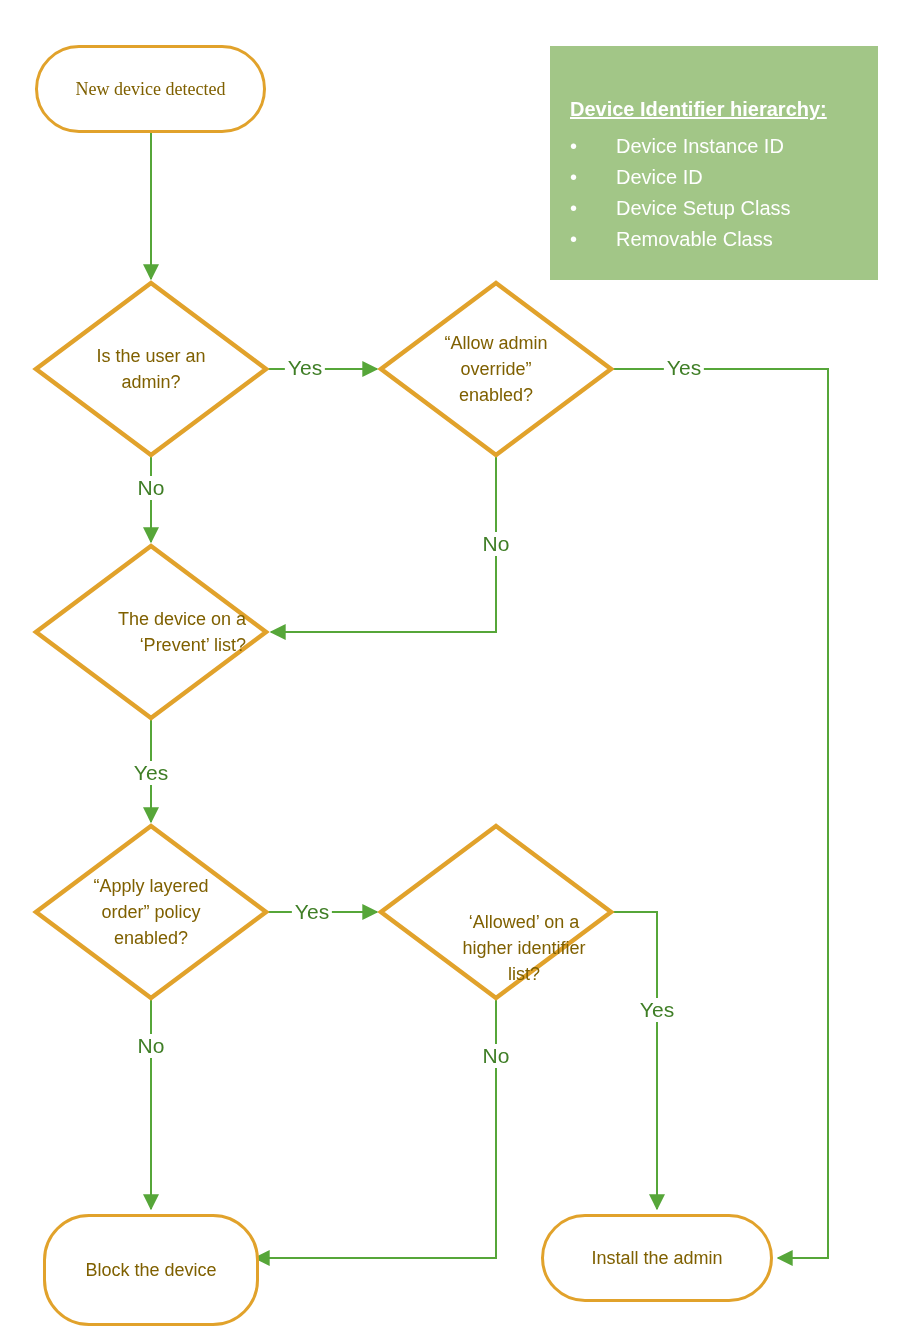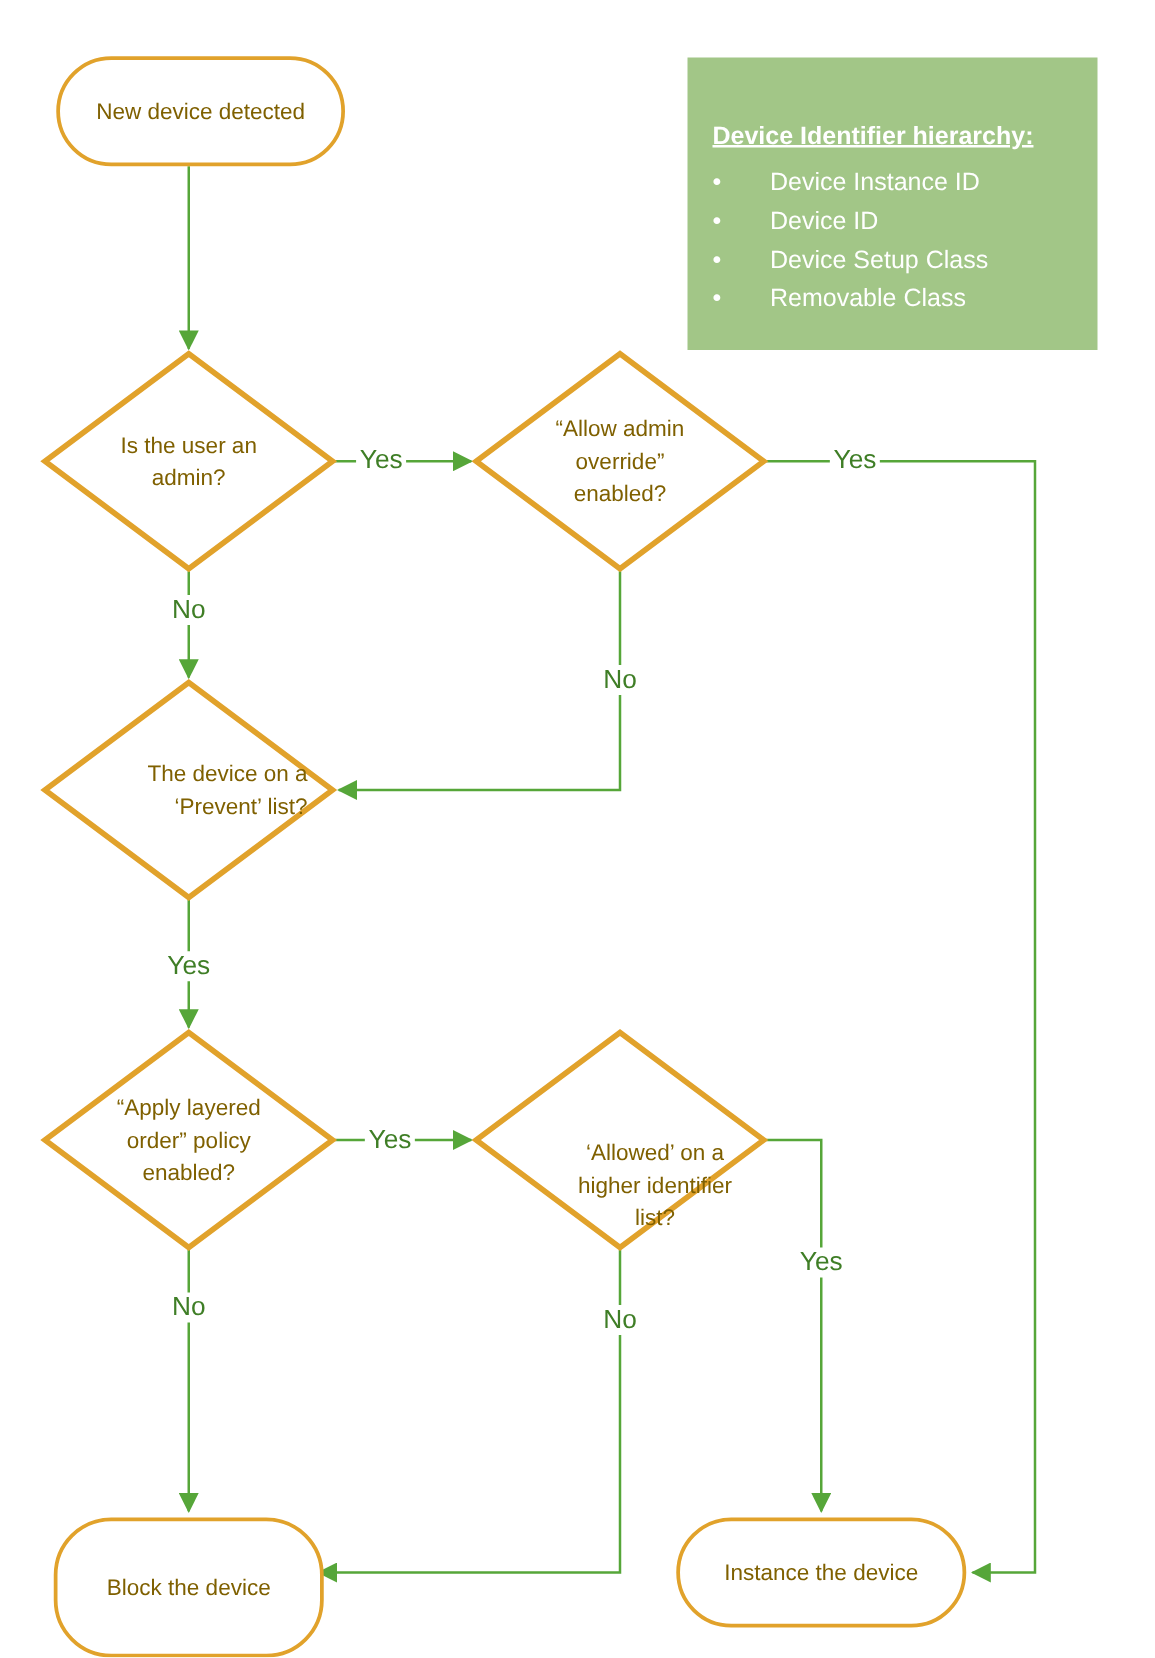--- a/index.html
+++ b/index.html
@@ -49,28 +49,28 @@
     <path class="edge" d="M496,1000 V1258 H255" marker-end="url(#arrow)"></path>
     <path class="edge" d="M151,1000 V1209" marker-end="url(#arrow)"></path>
 
     <polygon class="diamond" points="151,283 266,369 151,455 36,369"></polygon>
     <polygon class="diamond" points="496,283 611,369 496,455 381,369"></polygon>
     <polygon class="diamond" points="151,546 266,632 151,718 36,632"></polygon>
     <polygon class="diamond" points="151,826 266,912 151,998 36,912"></polygon>
     <polygon class="diamond" points="496,826 611,912 496,998 381,912"></polygon>
   </svg>
 
-  <div class="stadium" style="left:45px;top:45px;width:231px;height:88px;">
+  <div class="stadium" style="left:35px;top:45px;width:231px;height:88px;font-family:Liberation Serif, serif;">
     <span>New device detected</span>
   </div>
   <div class="stadium" style="left:43px;top:1214px;width:216px;height:112px;">
     <span>Block the device</span>
   </div>
   <div class="stadium" style="left:541px;top:1214px;width:232px;height:88px;">
-    <span>Instance the device</span>
+    <span>Install the admin</span>
   </div>
 
   <div class="dlabel" style="left:151px;top:369px;width:180px;">Is the user an
 admin?</div>
   <div class="dlabel" style="left:496px;top:369px;width:180px;">“Allow admin
 override”
 enabled?</div>
   <div class="dlabel" style="left:151px;top:632px;width:190px;text-align:right;">The device on a
 ‘Prevent’ list?</div>
   <div class="dlabel" style="left:151px;top:912px;width:190px;">“Apply layered

